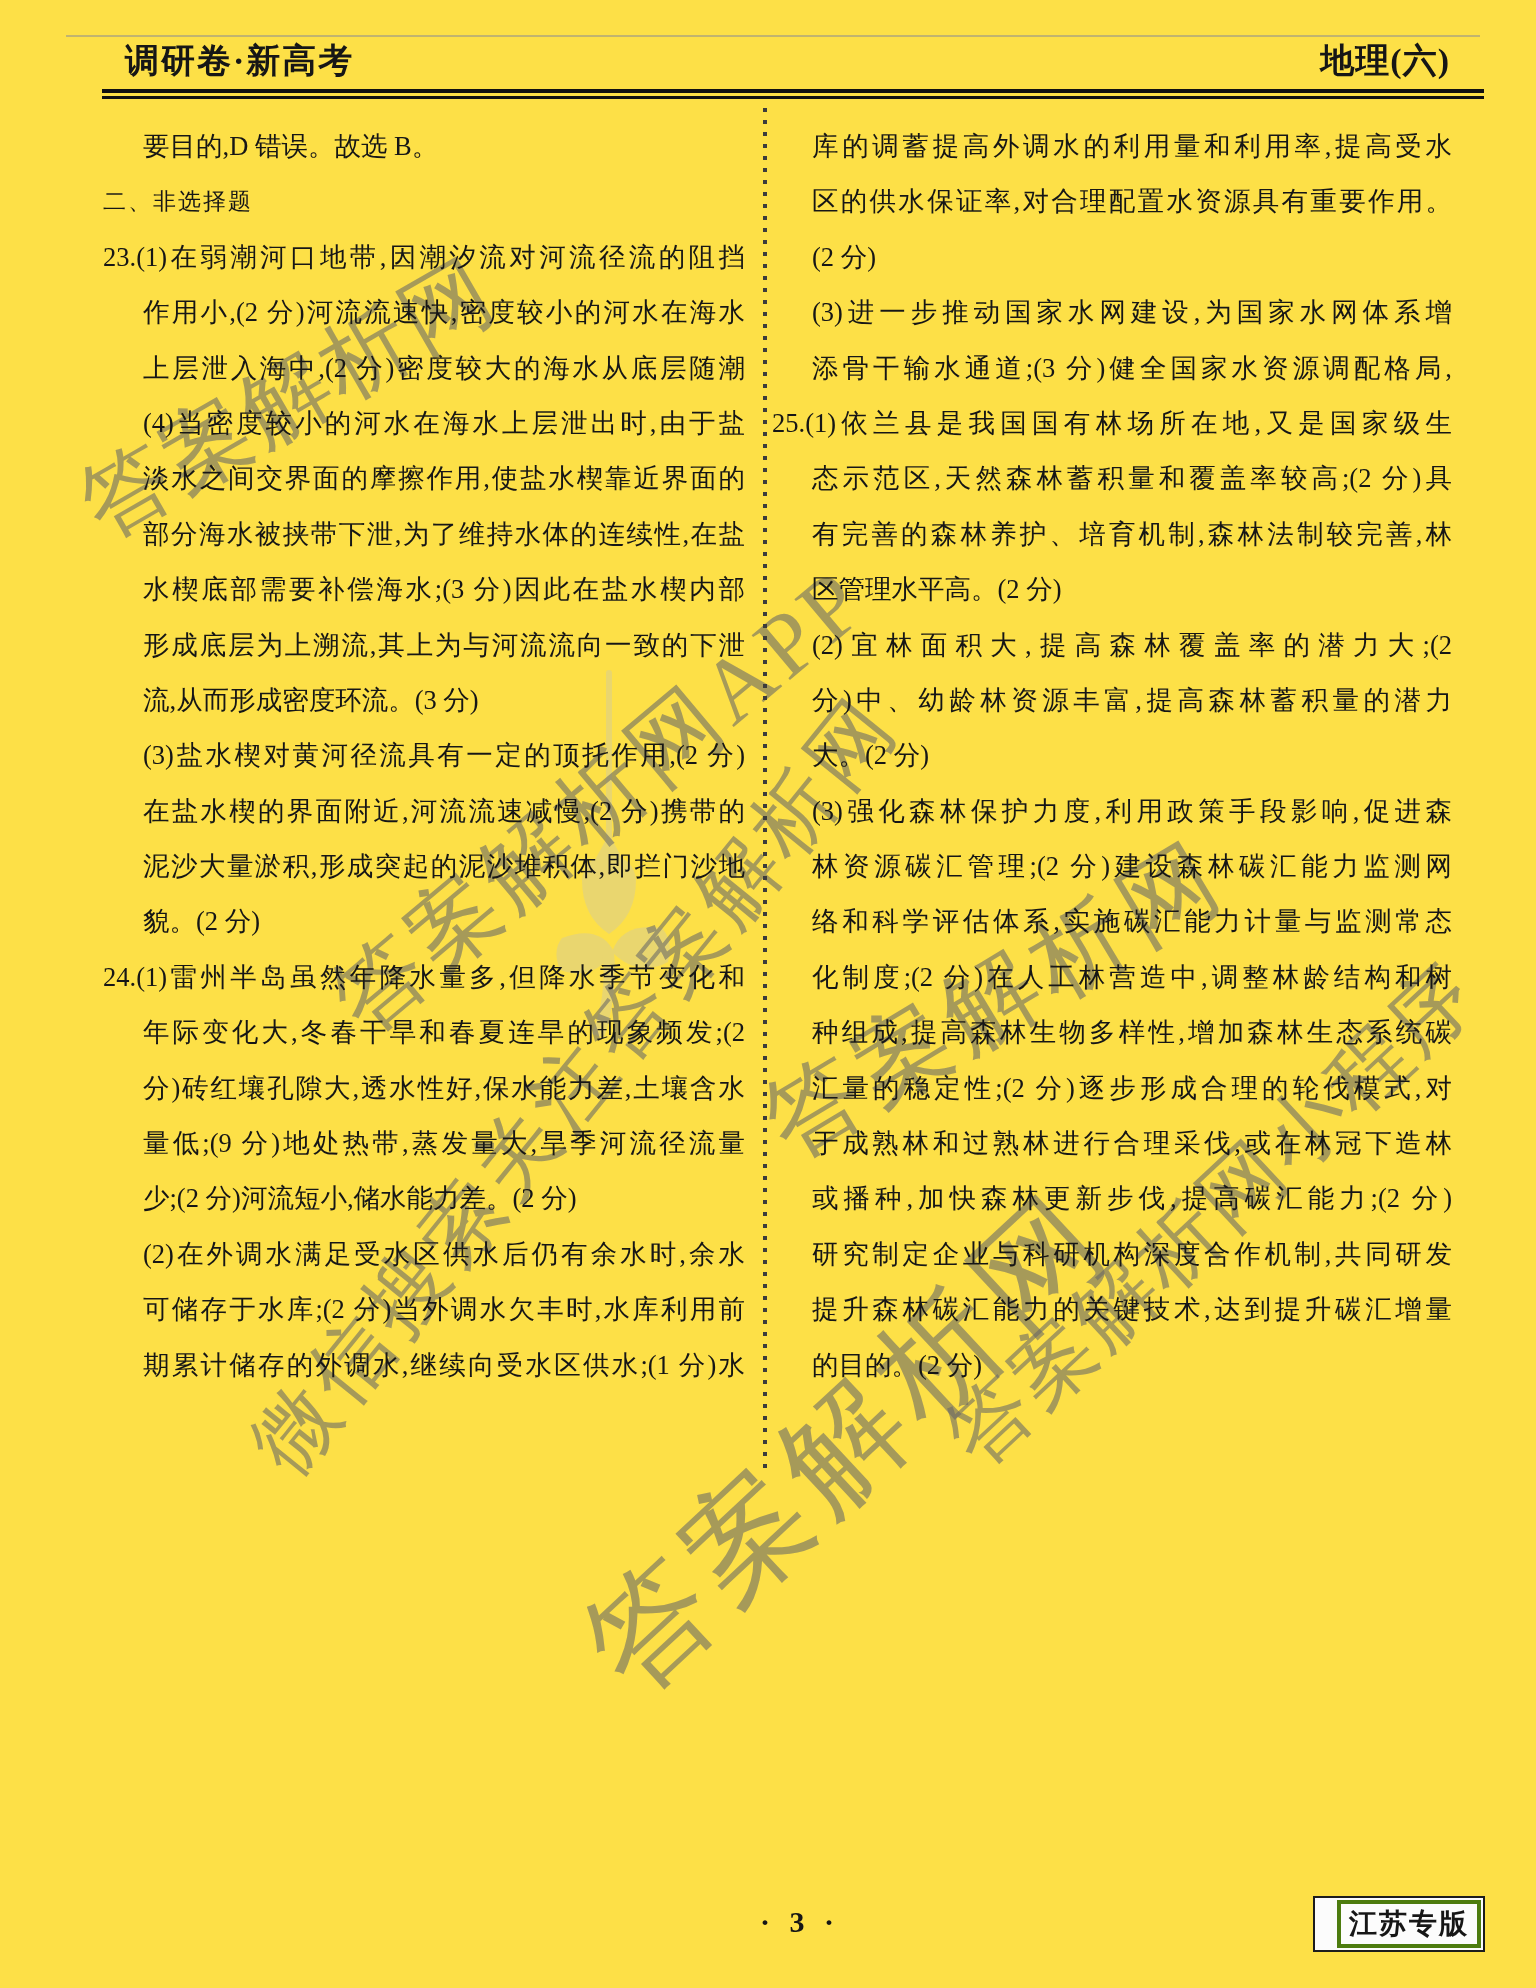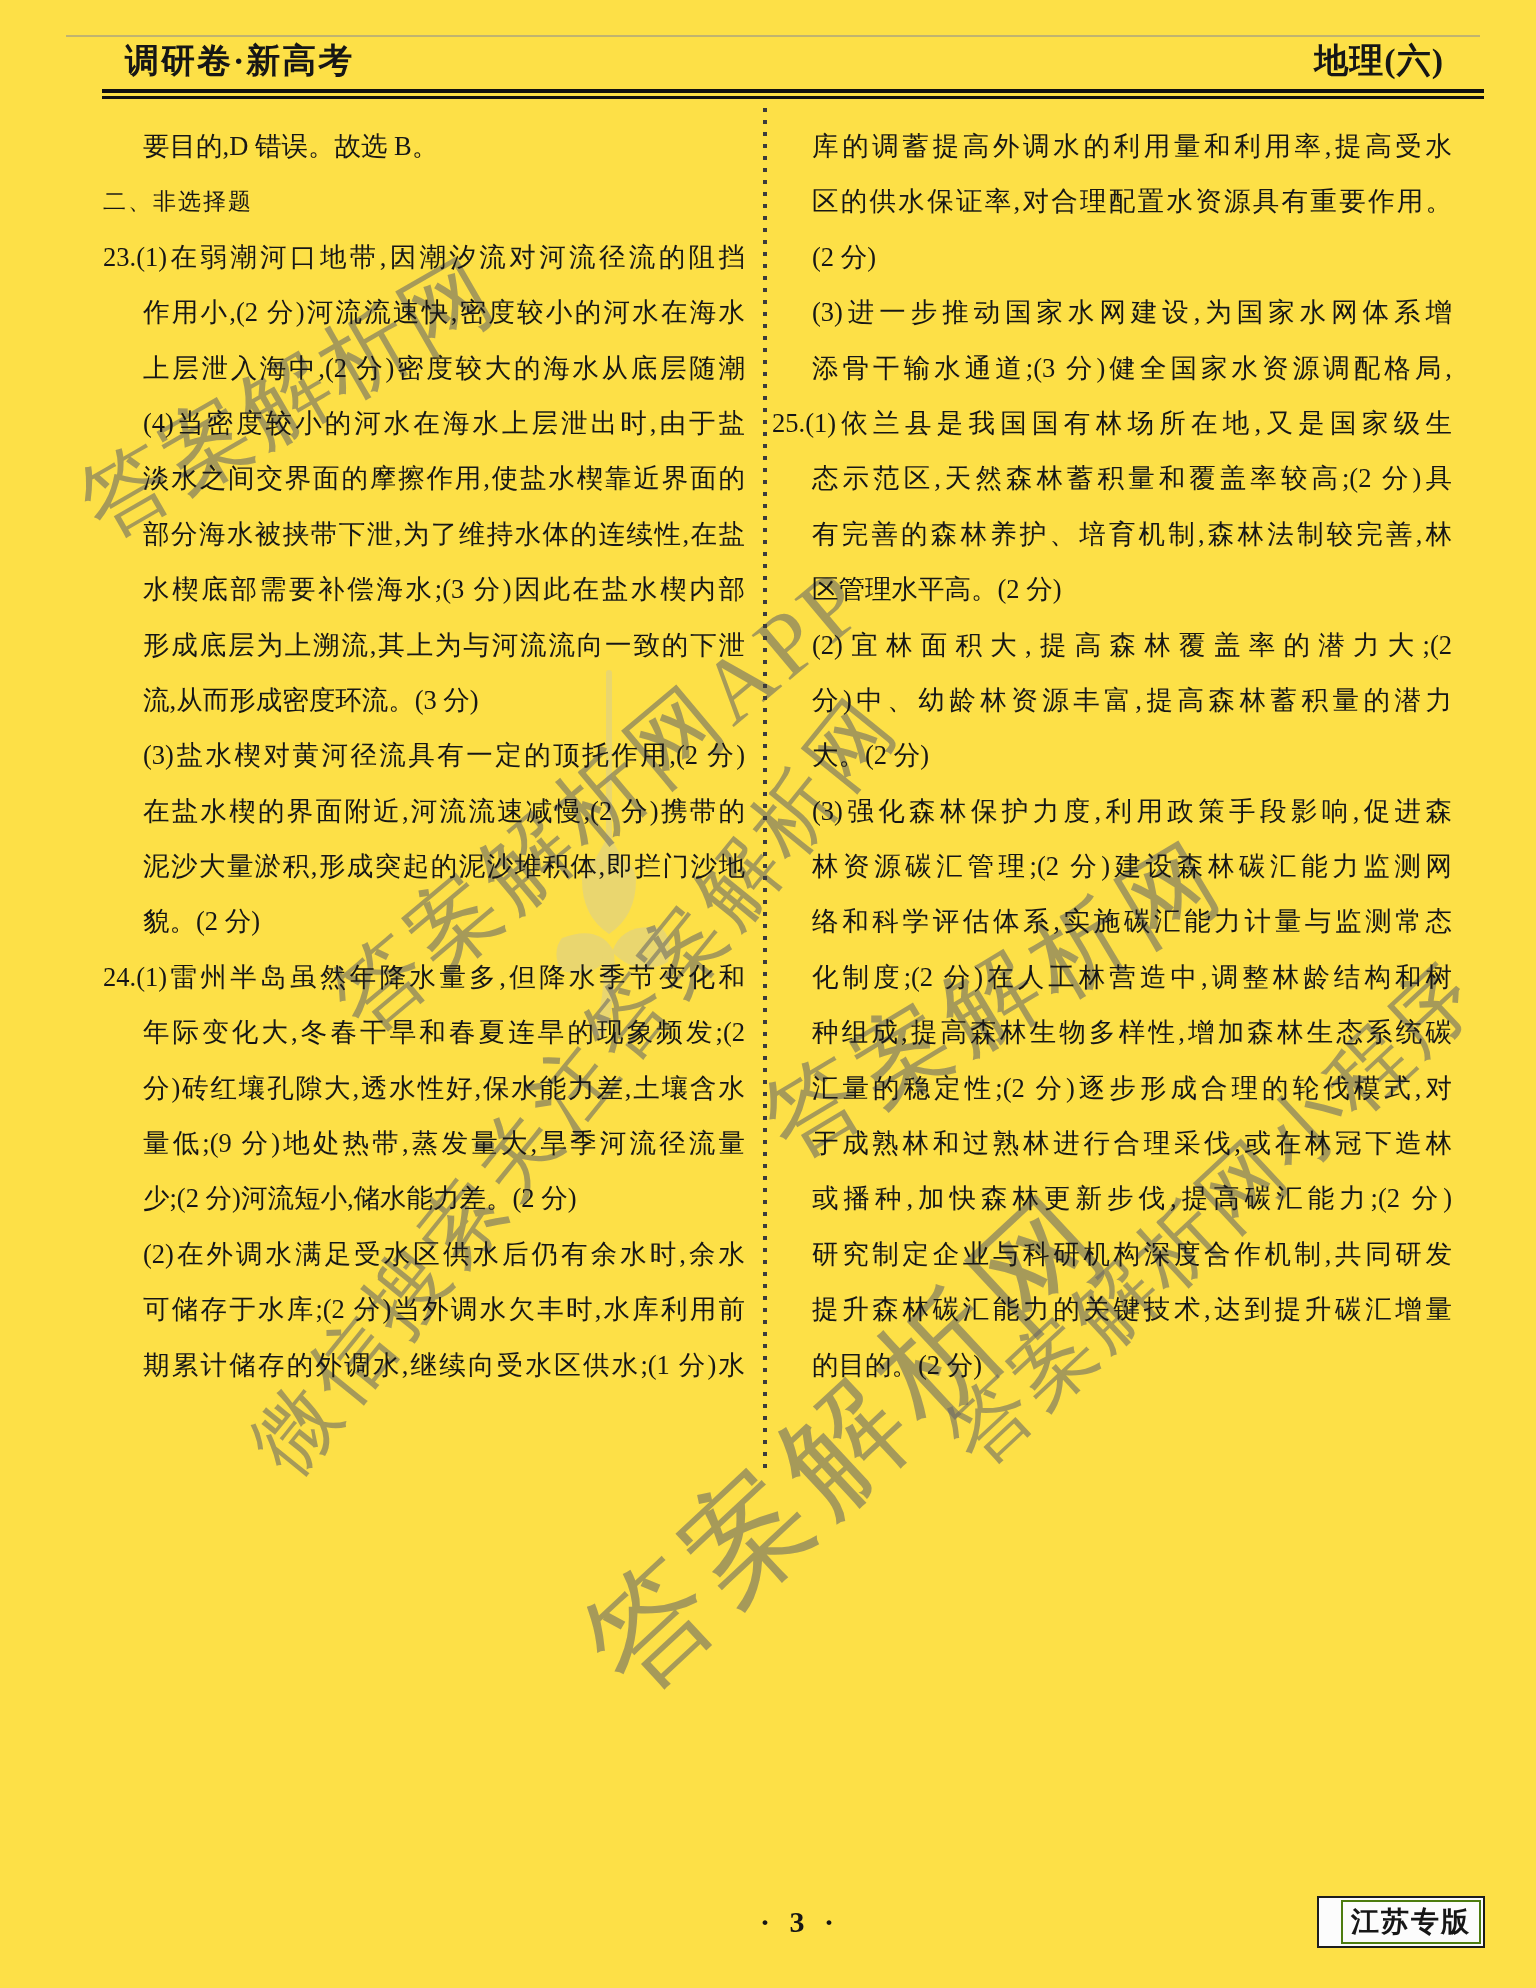--- a/index.html
+++ b/index.html
@@ -2,21 +2,21 @@
 <html><head>
 <meta charset="utf-8">
 <style>
   html,body{margin:0;padding:0;background:#d9d9d9;}
   .page{position:relative;width:1536px;height:1988px;margin:0 auto;background:#fde047;
         overflow:hidden;font-family:"Liberation Serif","DejaVu Serif",serif;color:#161616;}
   
   .top-edge{position:absolute;left:66px;right:56px;top:35px;height:2px;background:#8f8f8f;opacity:.55;}
   
   .hdr-left{position:absolute;left:125px;top:38px;font-size:34px;font-weight:700;letter-spacing:2px;}
-  .hdr-right{position:absolute;right:92px;top:38px;font-size:34px;font-weight:700;letter-spacing:1px;}
+  .hdr-right{position:absolute;right:86px;top:38px;font-size:34px;font-weight:700;letter-spacing:1px;}
   .hdr-rule{position:absolute;left:102px;right:52px;top:89px;height:3px;
             border-top:4px solid #111;border-bottom:3px solid #111;}
   
   #wm-layer{position:absolute;inset:0;z-index:1;pointer-events:none;}
   .wm{position:absolute;font-weight:400;color:rgba(104,104,104,.58);white-space:nowrap;
       font-family:"Liberation Serif","DejaVu Serif",serif;}
   .flower{position:absolute;left:522px;top:652px;z-index:0;opacity:.33;}
   
   .col{position:absolute;top:119px;z-index:2;}
   #col-left{left:103px;width:642px;}
@@ -25,21 +25,21 @@
   .ln.i1{padding-left:40px;}
   .ln.j{text-align:justify;text-align-last:justify;}
   .ln.head{font-family:"Liberation Sans","DejaVu Sans",sans-serif;font-size:23px;letter-spacing:2px;}
   
   .divider{position:absolute;left:763px;top:108px;width:4px;height:1364px;z-index:2;
            background-image:repeating-linear-gradient(to bottom,#3c3c3c 0 4px,transparent 4px 12px);}
   
   .pgnum{position:absolute;left:800px;top:1905px;transform:translateX(-50%);
          font-size:30px;font-weight:700;letter-spacing:6px;z-index:2;}
   .badge-outer{position:absolute;right:51px;top:1896px;border:2px solid #1d1d1d;padding:2px;z-index:2;background:#fcfcfc;}
-  .badge-inner{border:2px solid #4d7c0f;padding:1px 8px;font-size:28px;font-weight:700;
+  .badge-inner{border:4px solid #4d7c0f;padding:1px 8px;font-size:28px;font-weight:700;
                font-family:"Liberation Sans","DejaVu Sans",sans-serif;letter-spacing:2px;margin-left:20px;}
 </style>
 </head>
 <body>
 
 <div class="page">
 
   <div class="top-edge"></div>
 
   <div class="hdr-left">调研卷·新高考</div>

